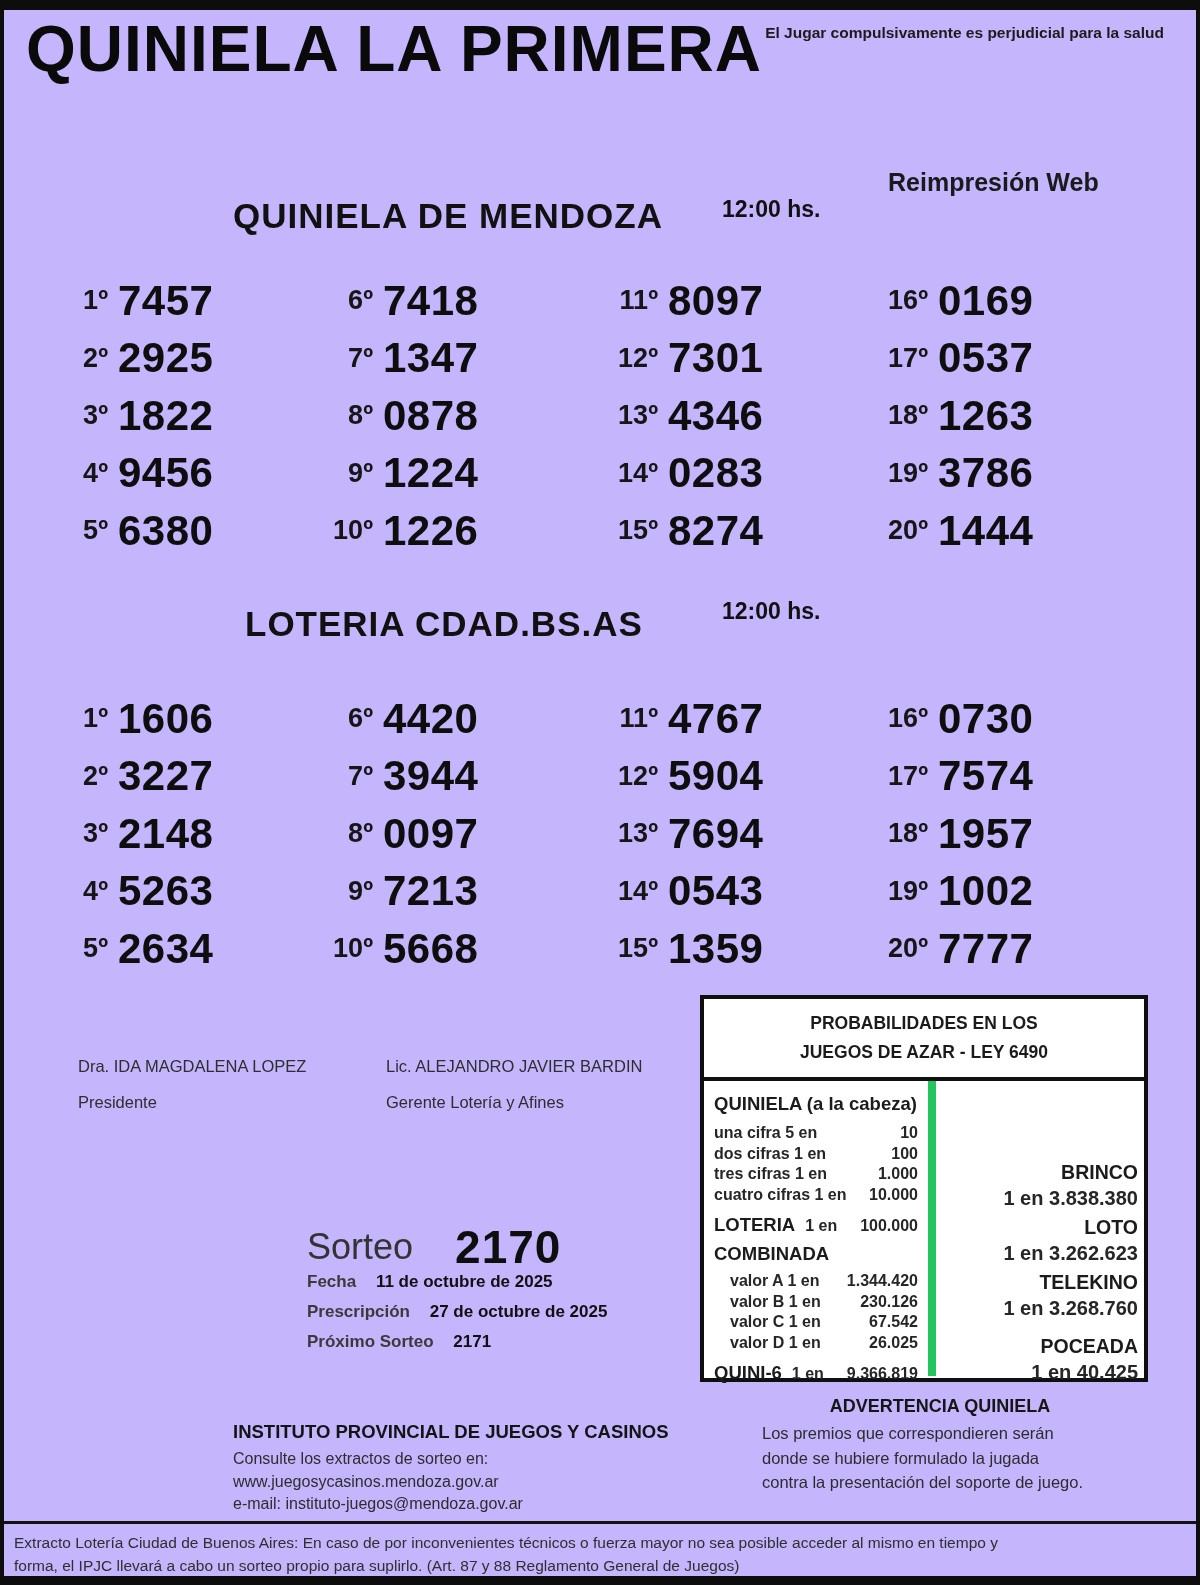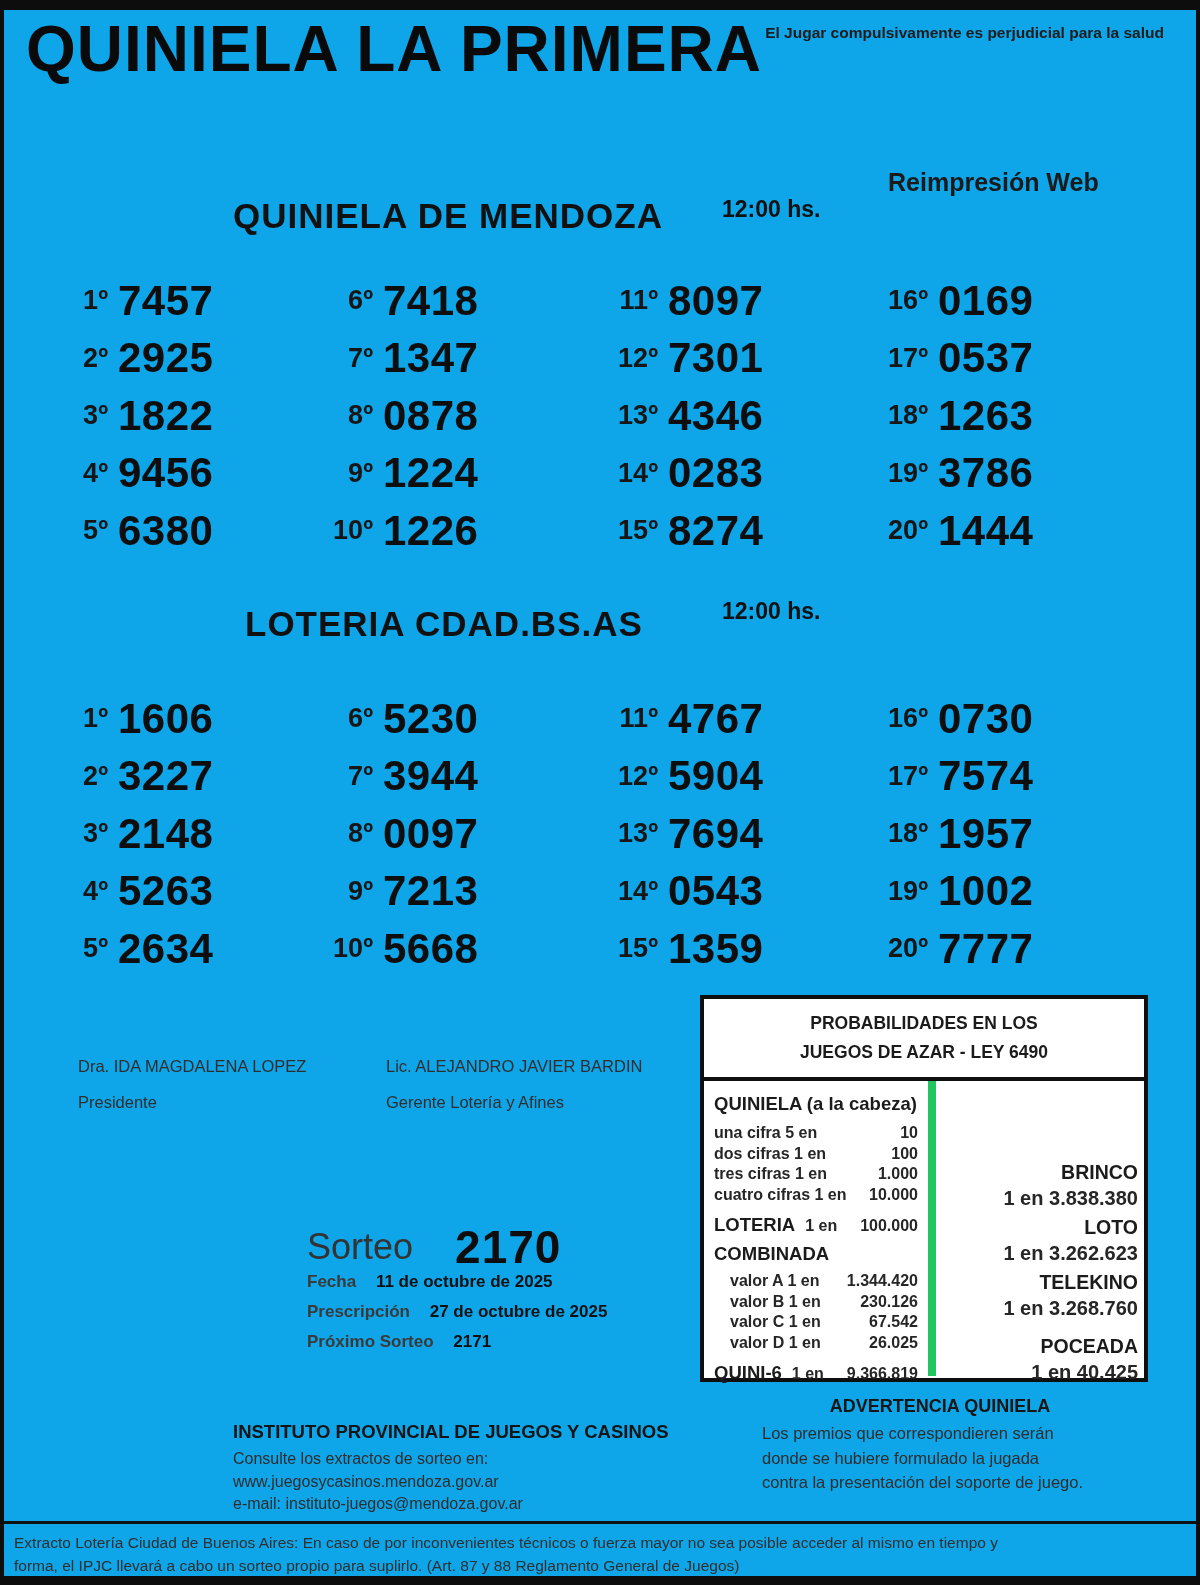--- a/index.html
+++ b/index.html
@@ -1,20 +1,20 @@
 <!DOCTYPE html>
 <html><head>
 <meta charset="utf-8">
 <style>
   * { margin:0; padding:0; box-sizing:border-box; }
   html,body { background:#e8e8e8; }
   body { font-family:"Liberation Sans", sans-serif; color:#141414; }
   .page {
     position:relative; width:1200px; height:1585px; margin:0 auto;
-    background:#0ea5e9; overflow:hidden;
+    background:#c4b5fd; overflow:hidden;
   }
   .frame {
     position:absolute; inset:0; pointer-events:none;
     border:4px solid #0d0d0d; border-top-width:10px; border-bottom-width:9px;
   }
   
   .main-title {
     position:absolute; left:26px; top:12px;
     font-size:64px; font-weight:bold; letter-spacing:1px; color:#0a0a0a;
     white-space:nowrap;
@@ -227,21 +227,21 @@
         <span class="rnum">5263</span>
       </div>
         <div class="rcell">
         <span class="rpos">5º</span>
         <span class="rnum">2634</span>
       </div>
       </div>
     <div class="rcol col-b">
         <div class="rcell">
         <span class="rpos">6º</span>
-        <span class="rnum">5230</span>
+        <span class="rnum">4420</span>
       </div>
         <div class="rcell">
         <span class="rpos">7º</span>
         <span class="rnum">3944</span>
       </div>
         <div class="rcell">
         <span class="rpos">8º</span>
         <span class="rnum">0097</span>
       </div>
         <div class="rcell">

